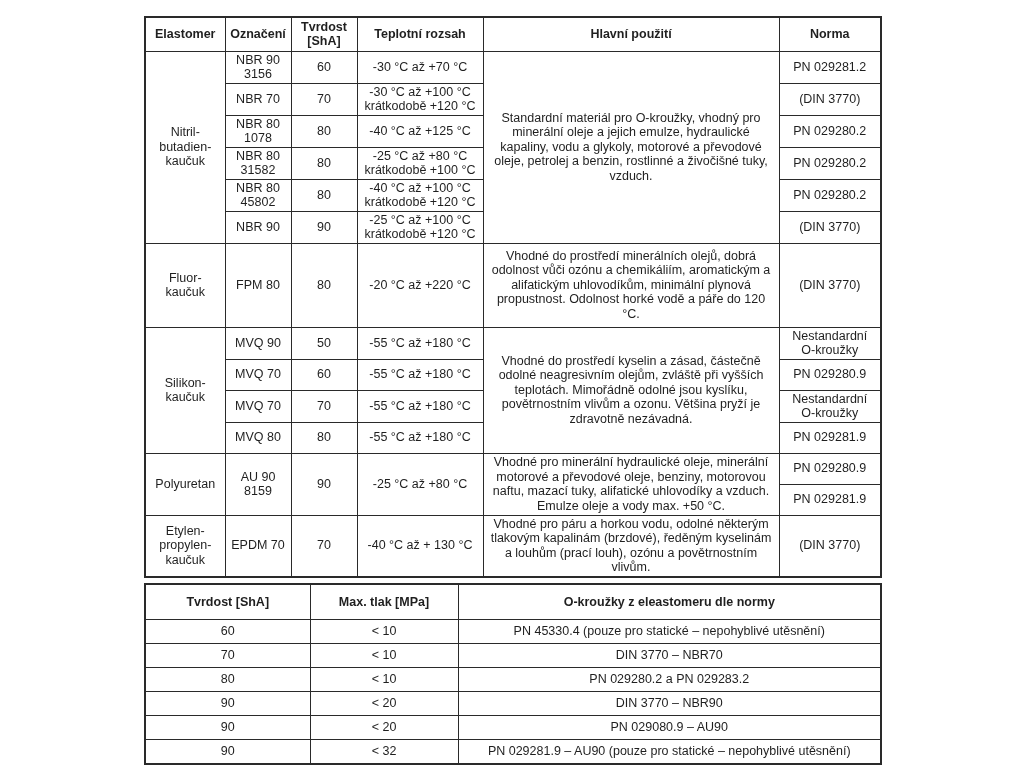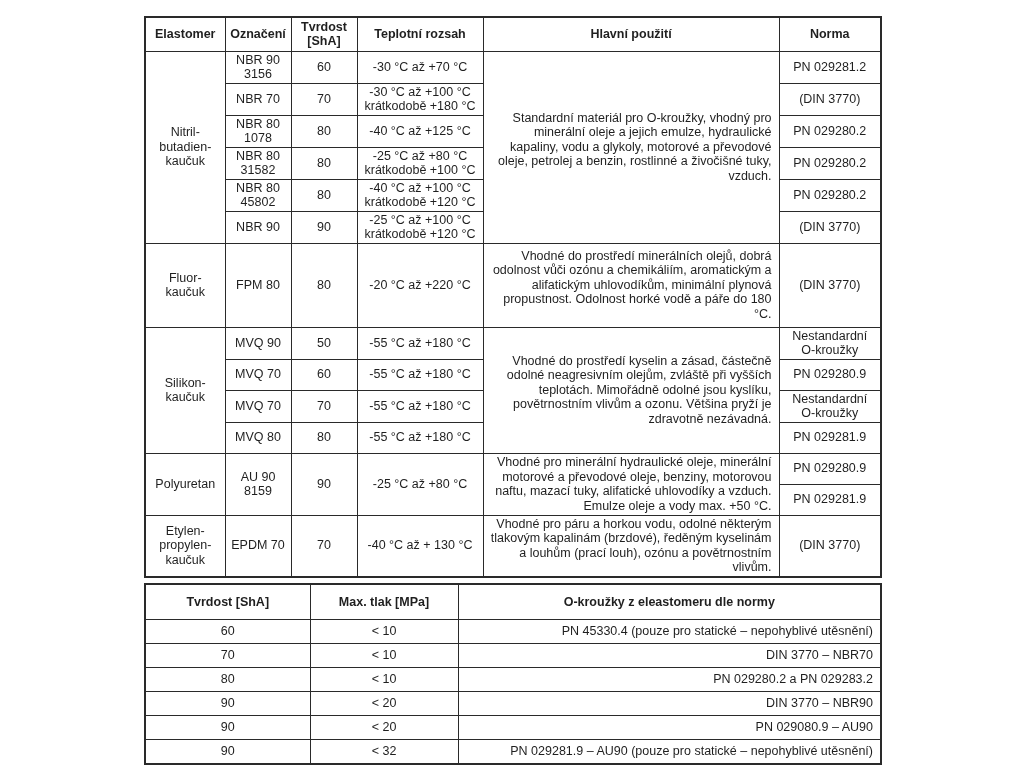--- a/index.html
+++ b/index.html
@@ -18,21 +18,21 @@
   table{border-collapse:collapse;table-layout:fixed;width:100%;margin-top:8px;}
   .tbl{border:2px solid var(--border);}
   th,td{
     border:1px solid var(--border);
     font-size:12.5px;line-height:1.16;
     text-align:center;vertical-align:middle;
     padding:1px 3px;
     white-space:pre-line;
   }
   th{font-weight:bold;}
-  td.left{text-align:right;padding:1px 7px;white-space:normal;}
+  td.left{text-align:center;padding:1px 7px;white-space:normal;}
   .t2{margin-top:5px;}
   tr.rh34{height:34px;}
   tr.rh31{height:31px;}
   tr.rh84{height:84px;}
   tr.rh76{height:60px;}
   tr.rh36{height:36px;}
   tr.rh24{height:24px;}
 </style>
 </head>
 <body>
@@ -69,21 +69,21 @@
 3156</td>
         <td>60</td>
         <td>-30 °C až +70 °C</td>
         <td rowspan="6" class="left">Standardní materiál pro O-kroužky, vhodný pro minerální oleje a jejich emulze, hydraulické kapaliny, vodu a glykoly, motorové a převodové oleje, petrolej a benzin, rostlinné a živočišné tuky, vzduch.</td>
         <td>PN 029281.2</td>
       </tr>
       <tr class="rh31">
         <td>NBR 70</td>
         <td>70</td>
         <td>-30 °C až +100 °C
-krátkodobě +180 °C</td>
+krátkodobě +120 °C</td>
         <td>(DIN 3770)</td>
       </tr>
       <tr class="rh31">
         <td>NBR 80
 1078</td>
         <td>80</td>
         <td>-40 °C až +125 °C</td>
         <td>PN 029280.2</td>
       </tr>
       <tr class="rh31">
@@ -109,21 +109,21 @@
 krátkodobě +120 °C</td>
         <td>(DIN 3770)</td>
       </tr>
 
       <tr class="rh84">
         <td>Fluor-
 kaučuk</td>
         <td>FPM 80</td>
         <td>80</td>
         <td>-20 °C až +220 °C</td>
-        <td class="left">Vhodné do prostředí minerálních olejů, dobrá odolnost vůči ozónu a chemikáliím, aromatickým a alifatickým uhlovodíkům, minimální plynová propustnost. Odolnost horké vodě a páře do 180 °C.</td>
+        <td class="left">Vhodné do prostředí minerálních olejů, dobrá odolnost vůči ozónu a chemikáliím, aromatickým a alifatickým uhlovodíkům, minimální plynová propustnost. Odolnost horké vodě a páře do 120 °C.</td>
         <td>(DIN 3770)</td>
       </tr>
 
       <tr class="rh31">
         <td rowspan="4">Silikon-
 kaučuk</td>
         <td>MVQ 90</td>
         <td>50</td>
         <td>-55 °C až +180 °C</td>
         <td rowspan="4" class="left">Vhodné do prostředí kyselin a zásad, částečně odolné neagresivním olejům, zvláště při vyšších teplotách. Mimořádně odolné jsou kyslíku, povětrnostním vlivům a ozonu. Většina pryží je zdravotně nezávadná.</td>

